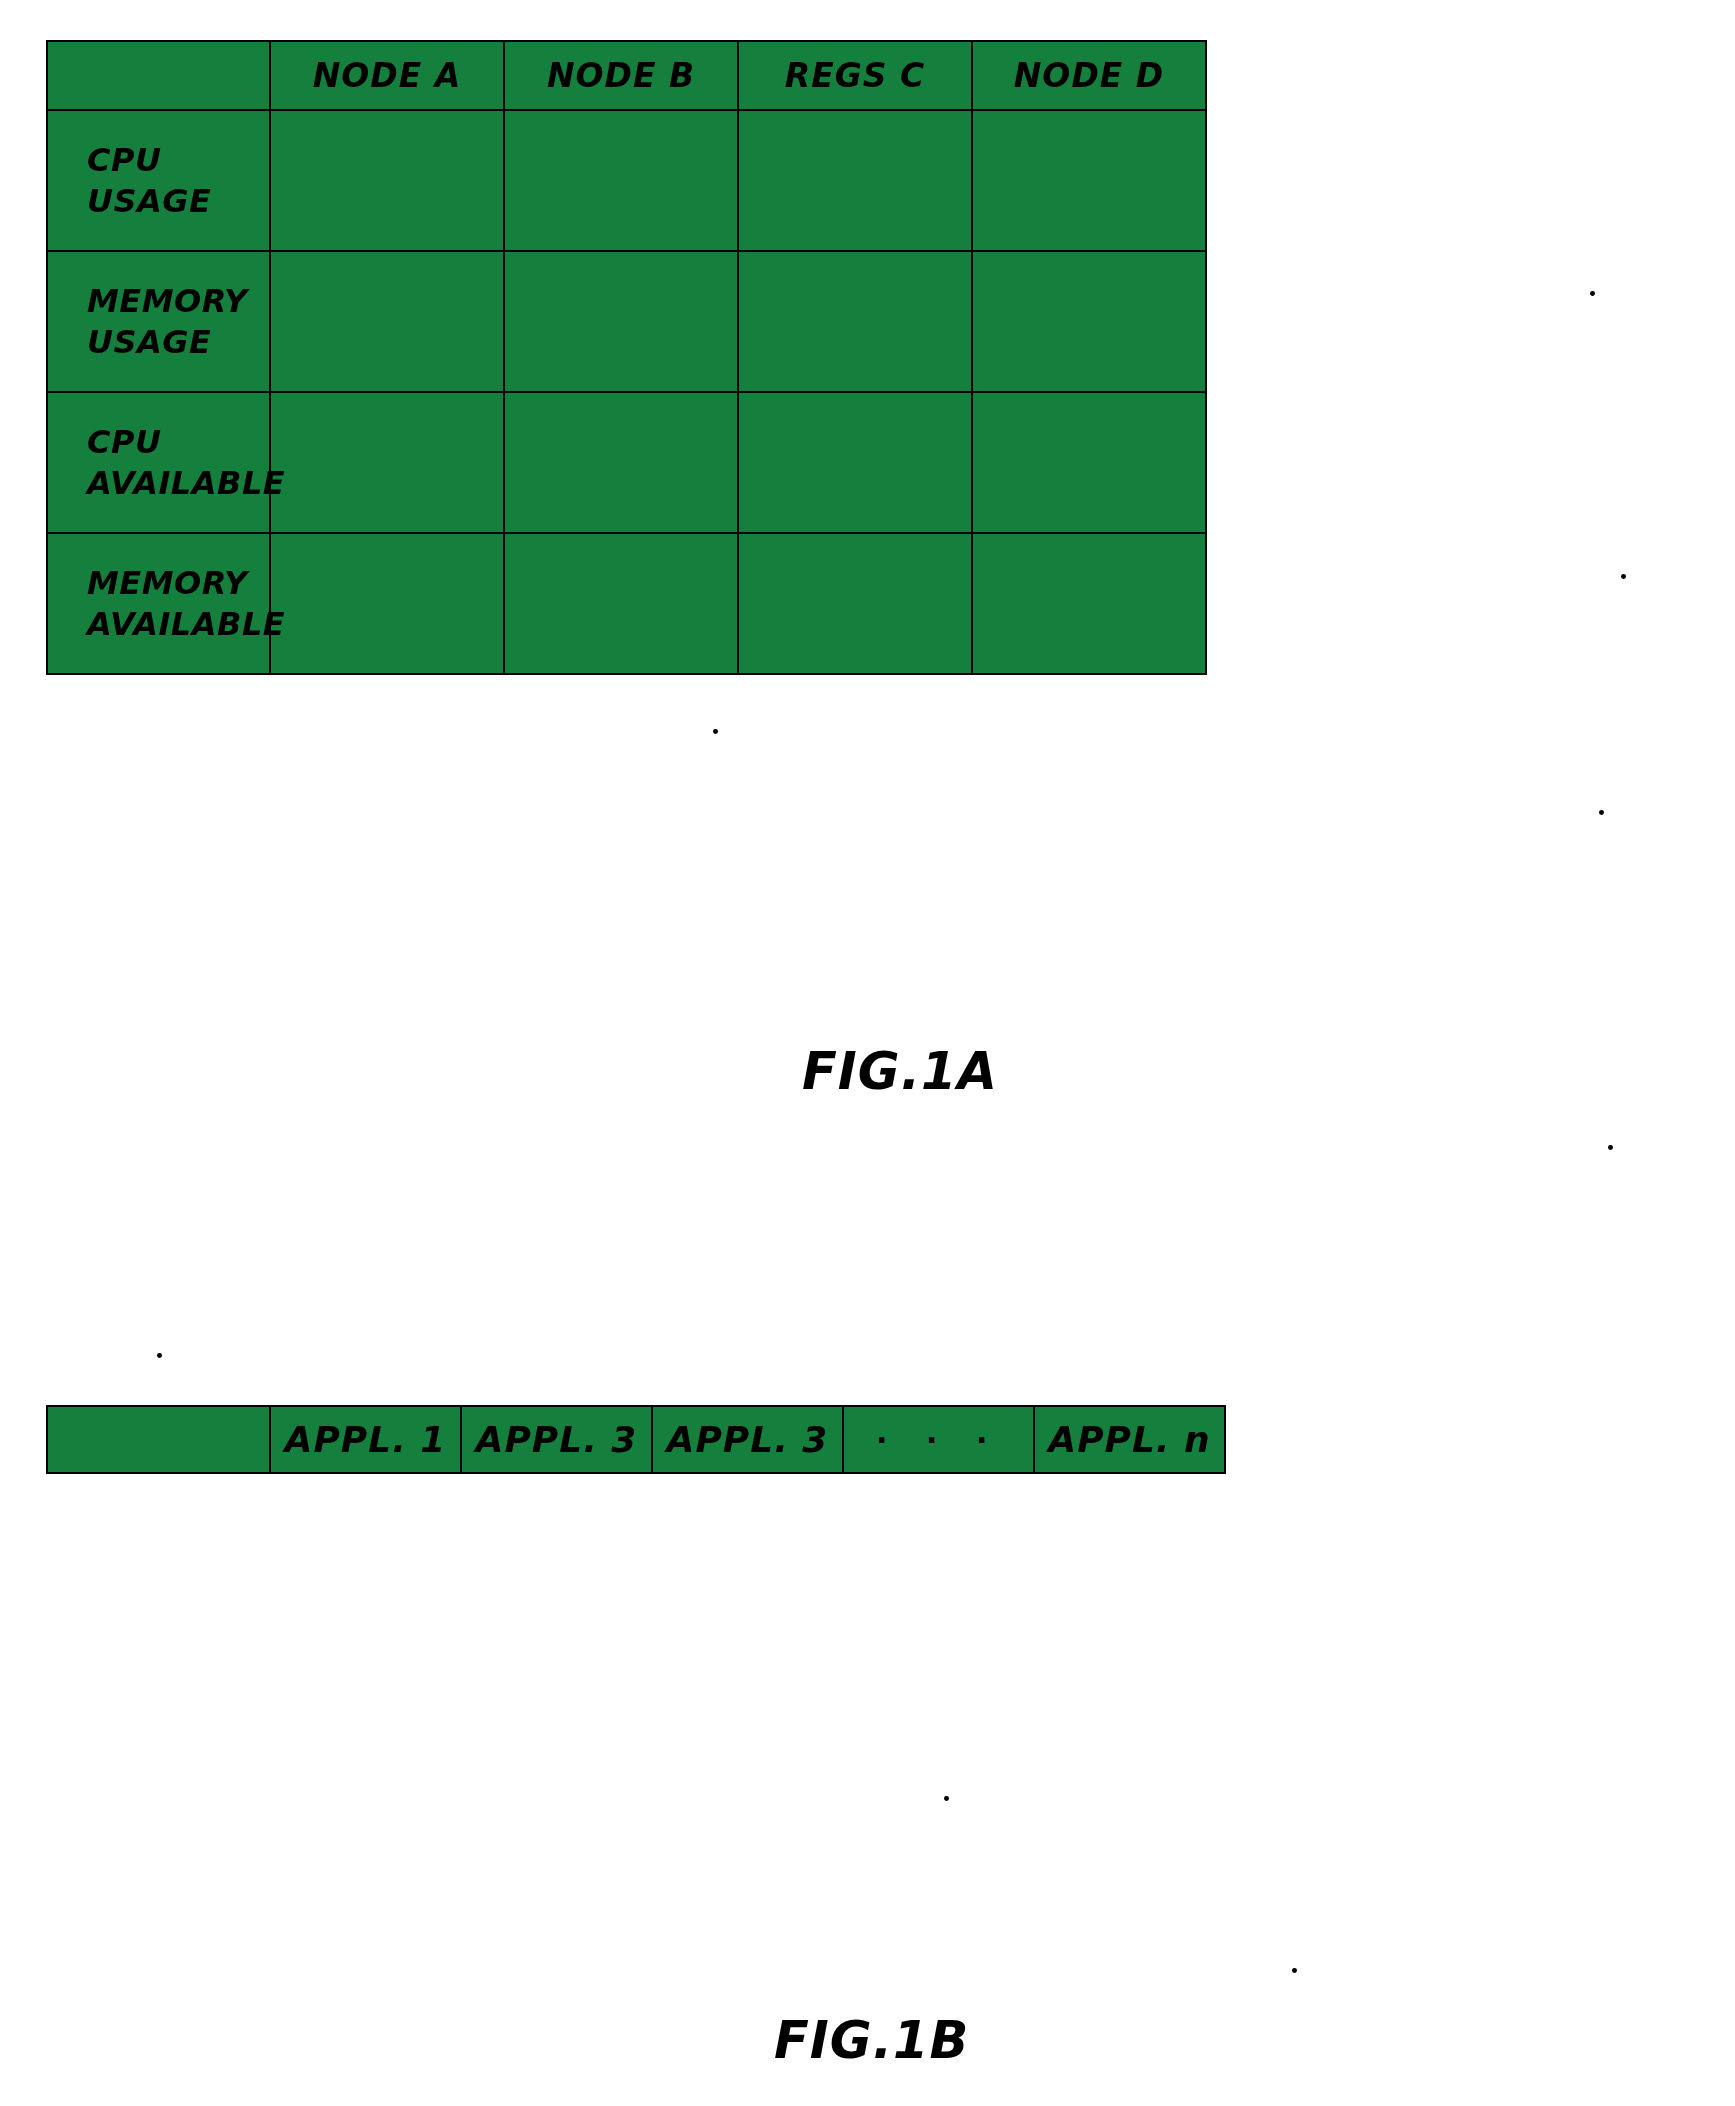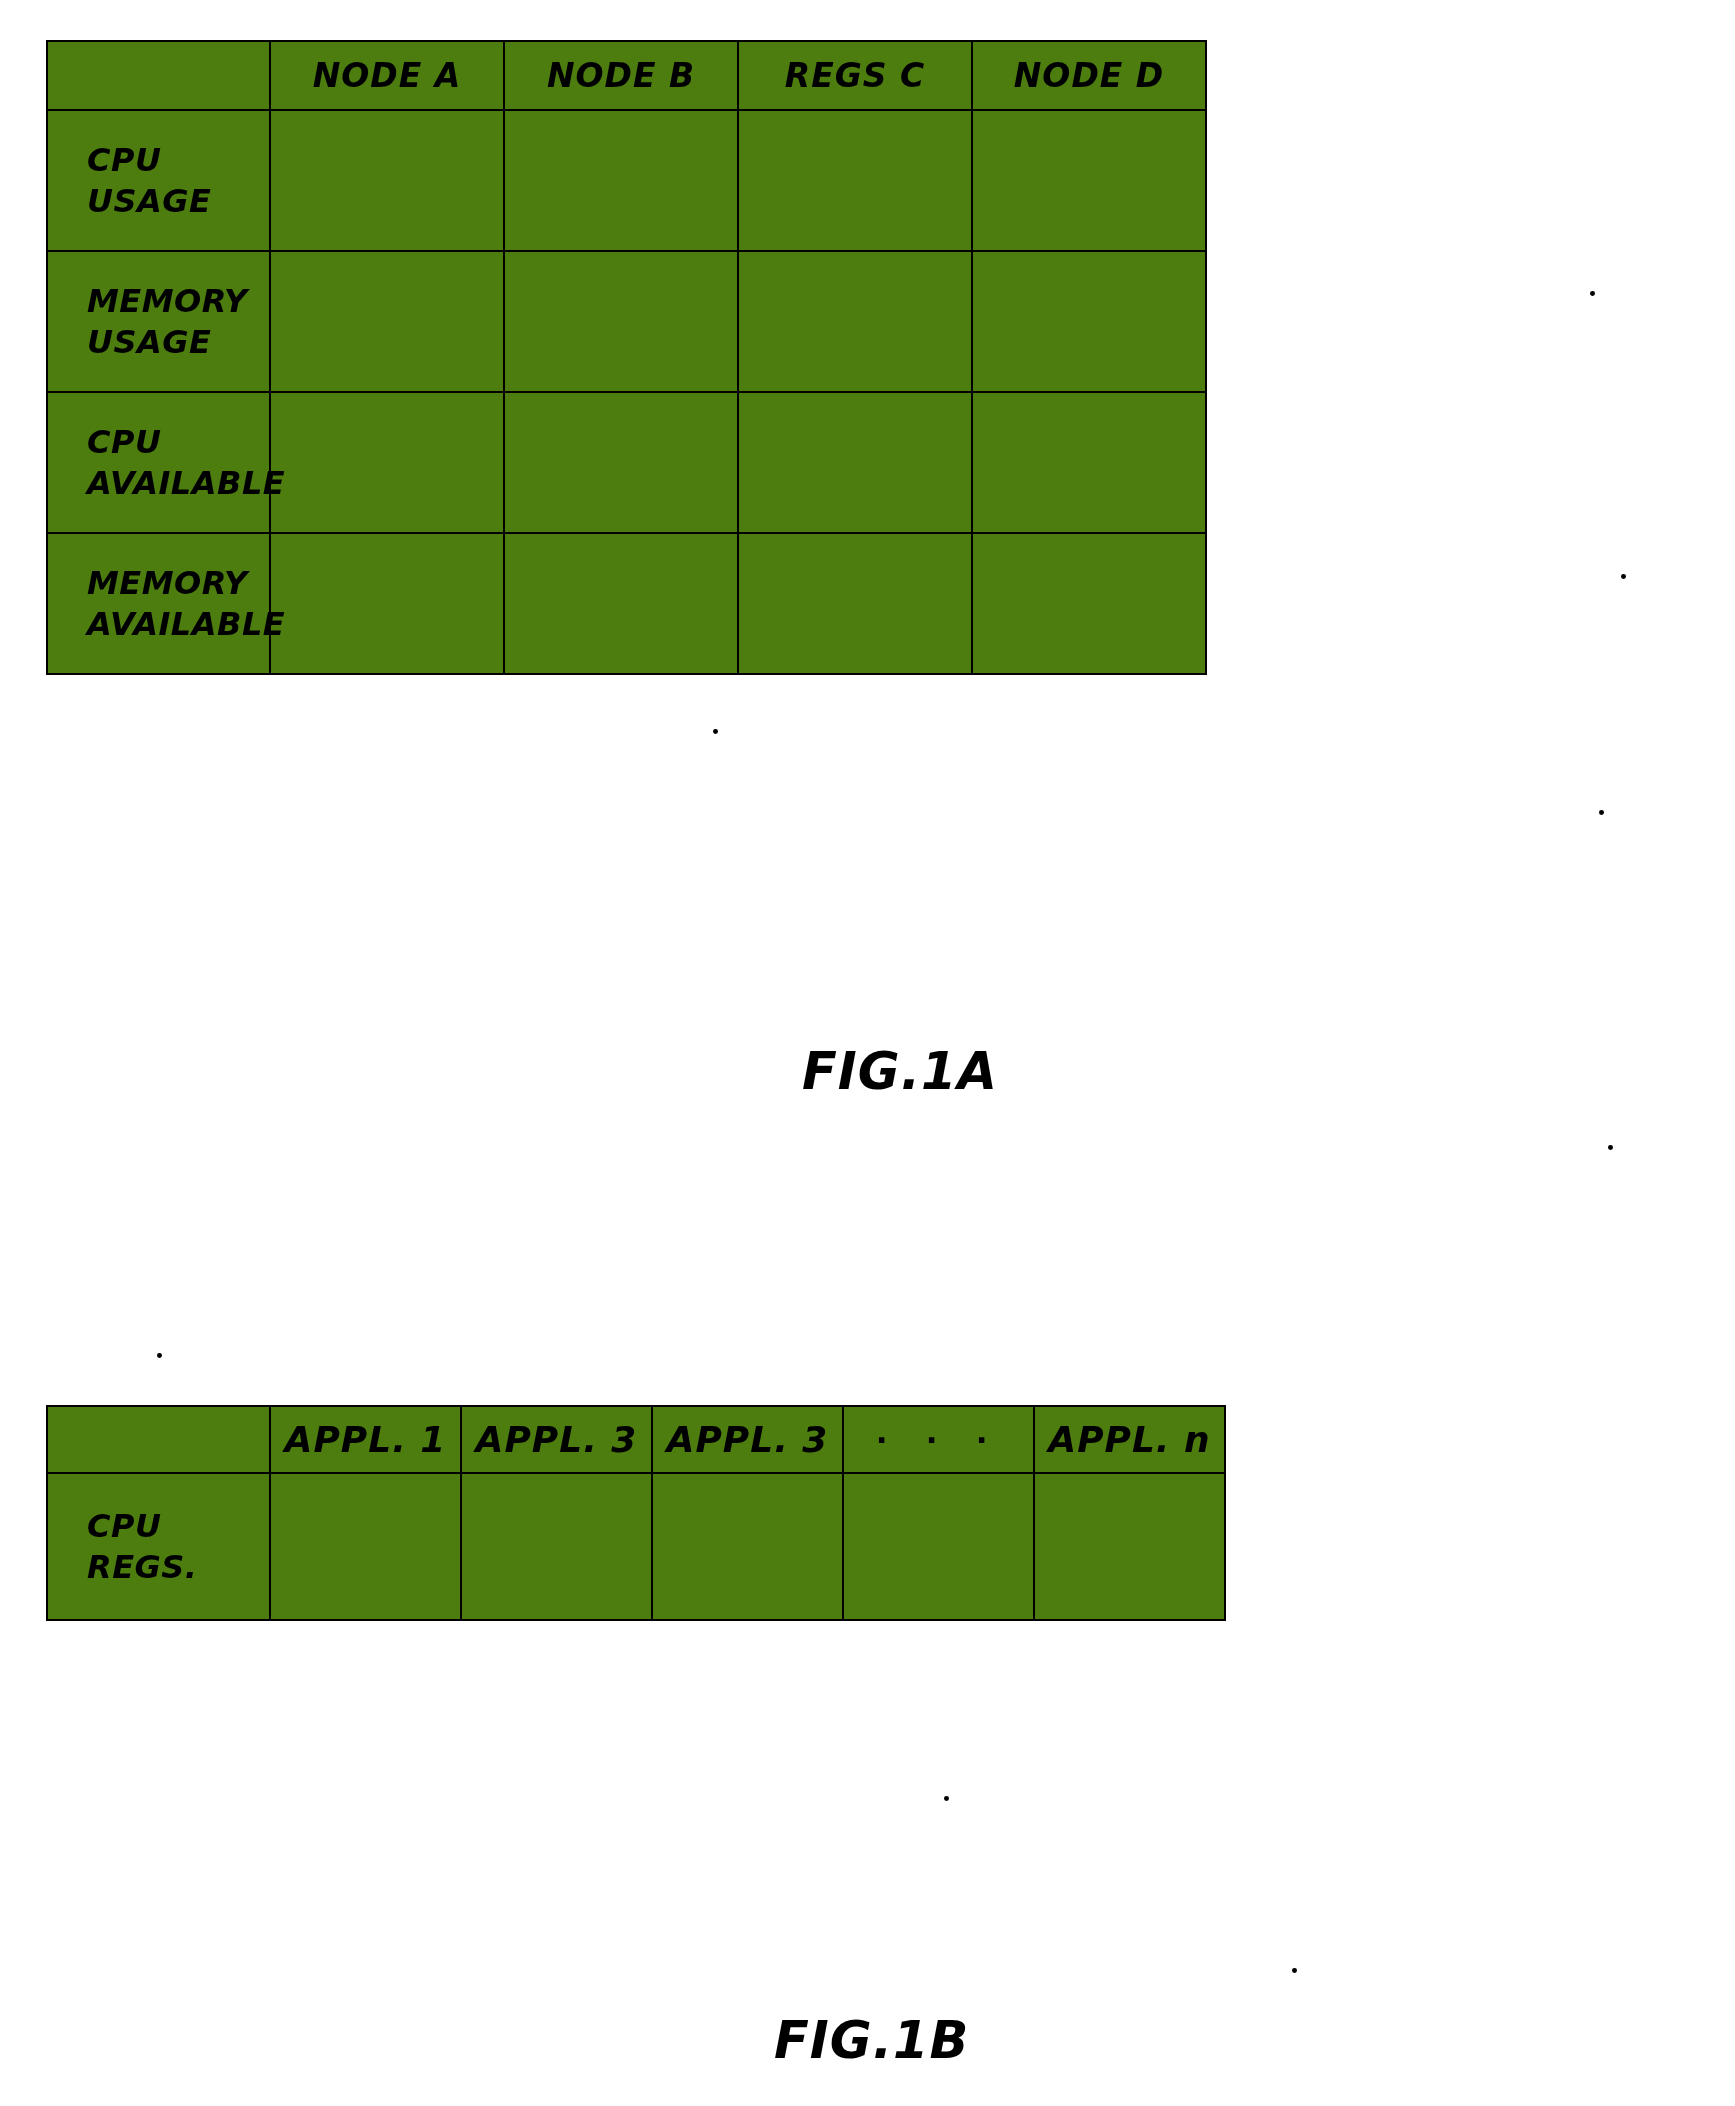--- a/index.html
+++ b/index.html
@@ -20,21 +20,21 @@
   .fig-table {
     position: absolute;
     border-collapse: collapse;
     table-layout: fixed;
     background: #ffffff;
   }
   .fig-table td {
     border: 2.9px solid #000000;
     padding: 0;
     vertical-align: middle;
-    background: #4d7c0f;
+    background: #15803d;
   }
 
   .hdr-cell {
     text-align: center;
     font-style: italic;
     font-weight: bold;
     letter-spacing: 1px;
   }
   .row-label {
     text-align: left;
@@ -194,31 +194,20 @@
   <tbody>
     <tr>
       <td class="corner-cell"></td>
       <td class="hdr-cell">APPL. 1</td>
       <td class="hdr-cell">APPL. 3</td>
       <td class="hdr-cell">APPL. 3</td>
       <td class="dots-cell">·  ·  ·</td>
       <td class="hdr-cell">APPL. n</td>
     </tr>
 
-    <tr>
-      <td class="row-label">
-        <span>CPU</span>
-        <span class="l2">REGS.</span>
-      </td>
-      <td class="blank-cell"></td>
-      <td class="blank-cell"></td>
-      <td class="blank-cell"></td>
-      <td class="blank-cell"></td>
-      <td class="blank-cell"></td>
-    </tr>
 
   </tbody>
 </table>
 
 <div class="fig-caption" id="caption-1b">FIG.1B</div>
 
 <div class="speck" style="left:1590px; top:291px;"></div>
 <div class="speck" style="left:1621px; top:574px;"></div>
 <div class="speck" style="left:1599px; top:810px;"></div>
 <div class="speck" style="left:1608px; top:1145px;"></div>

